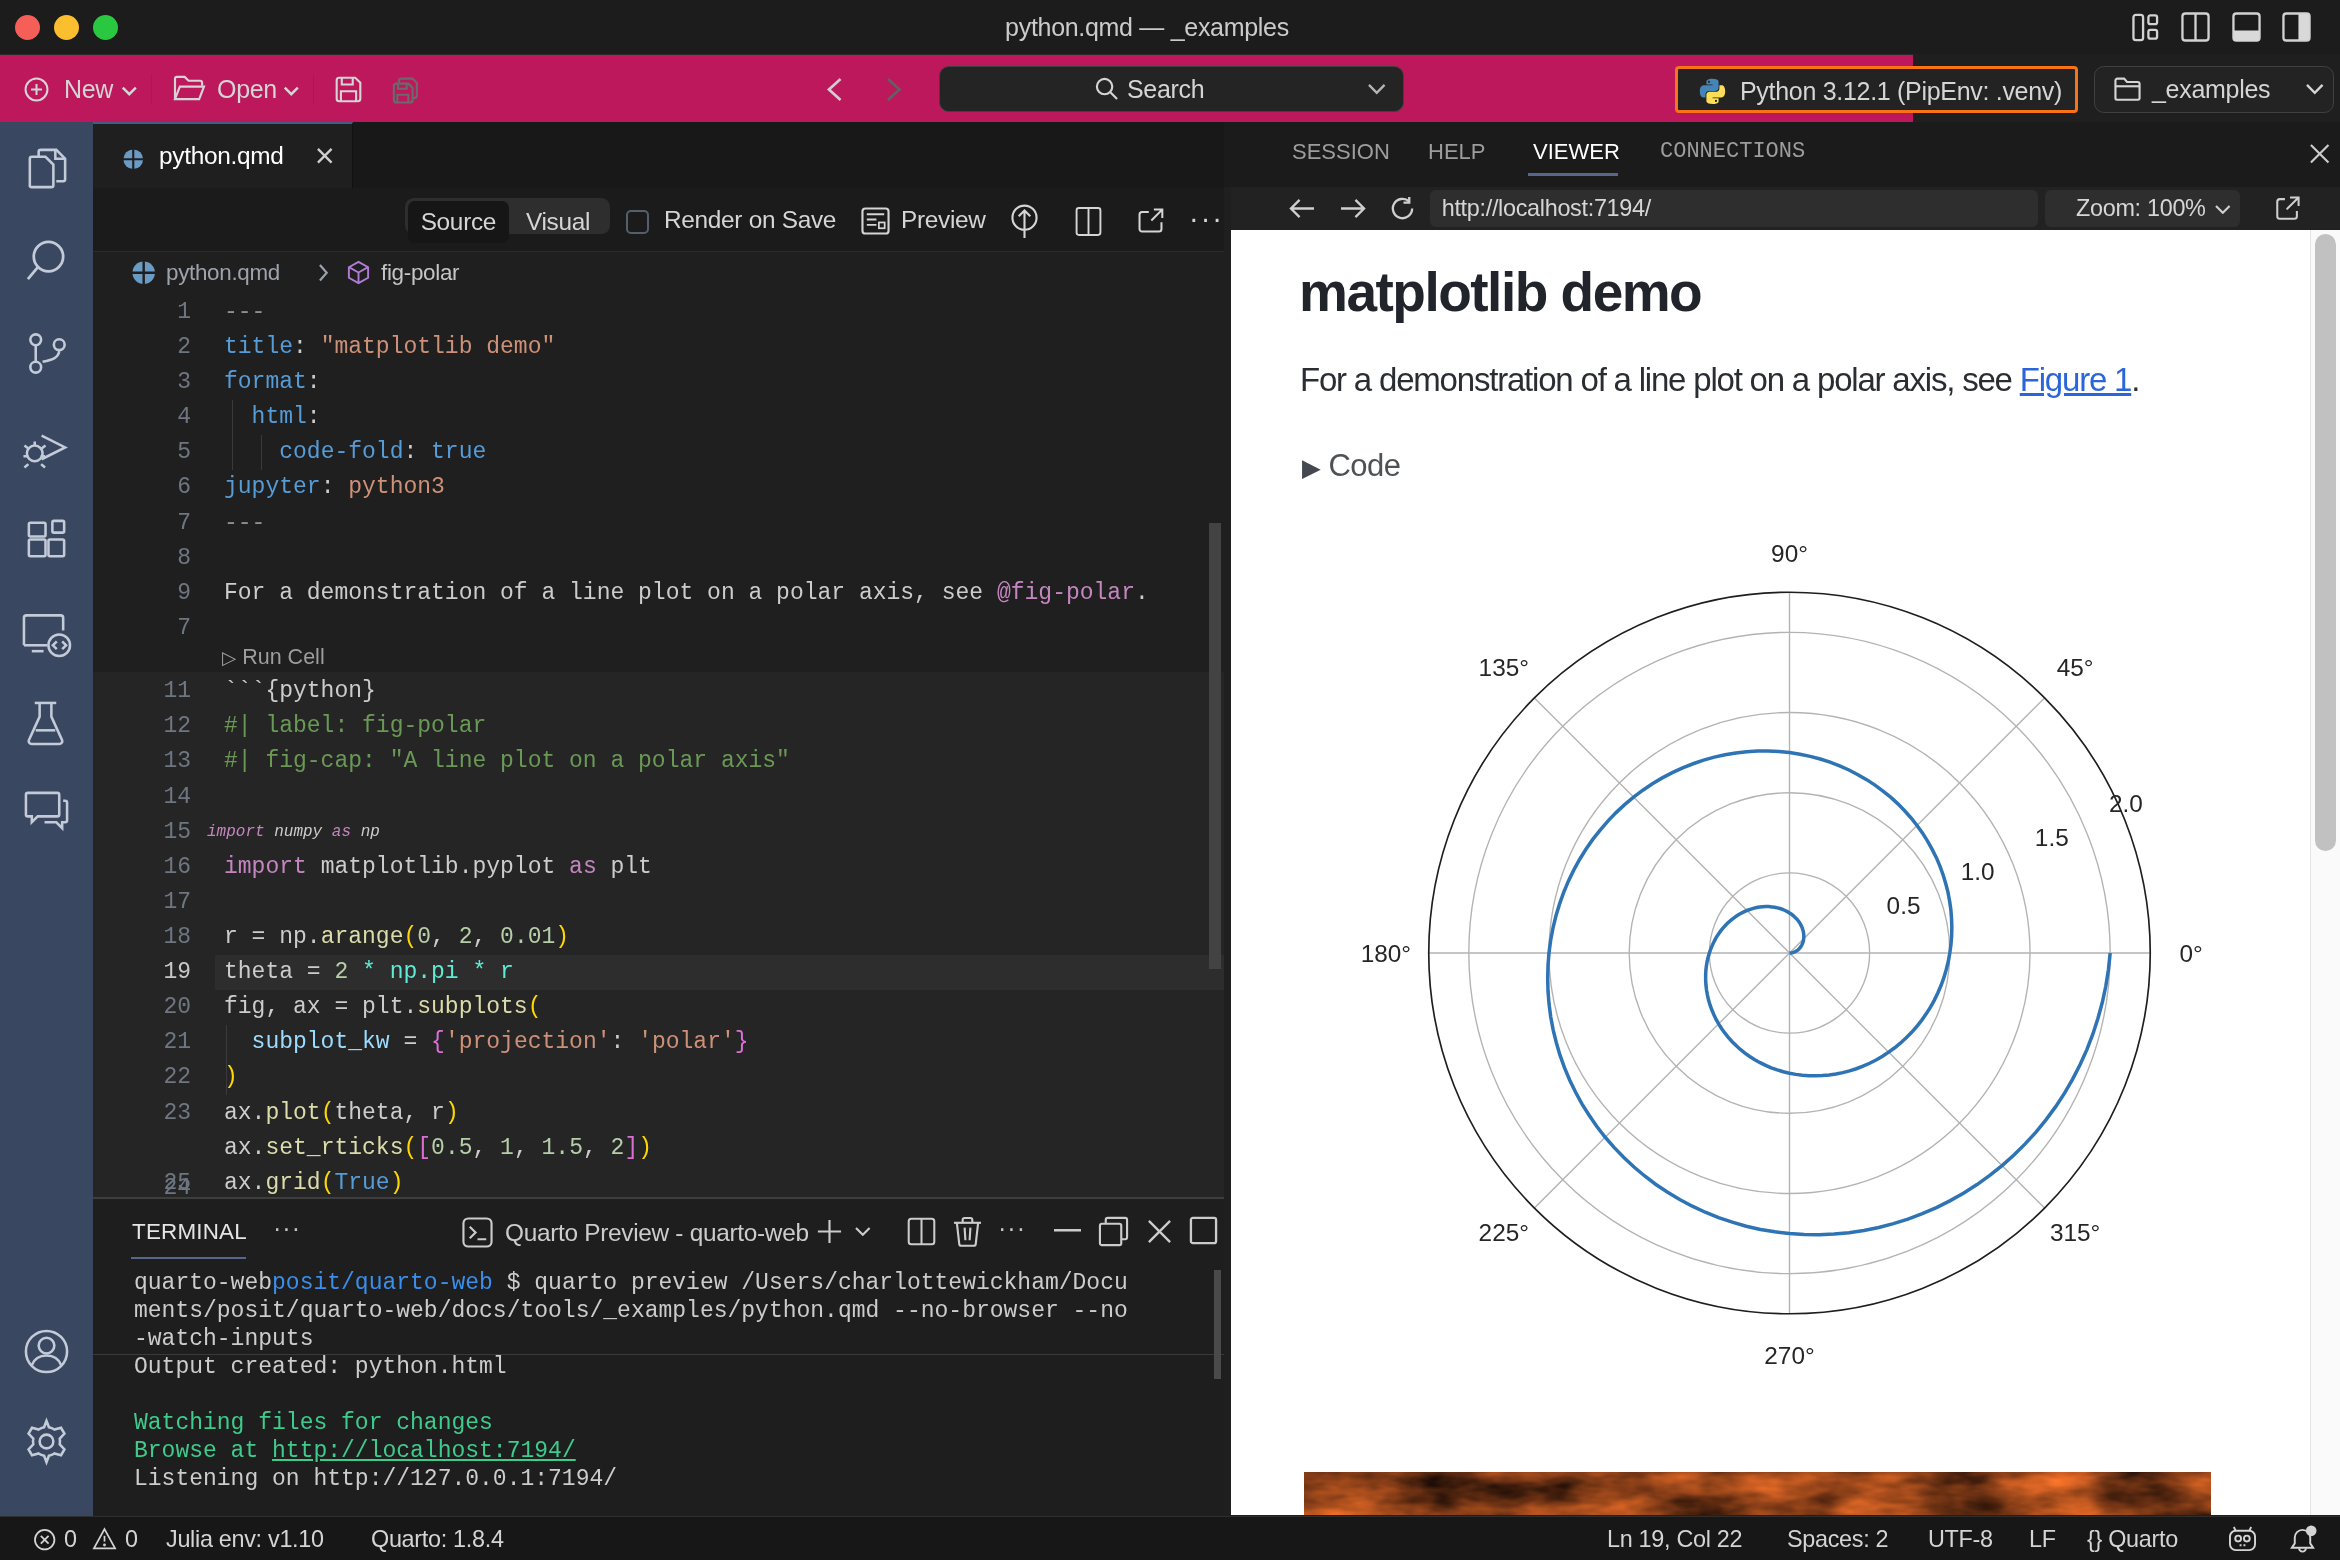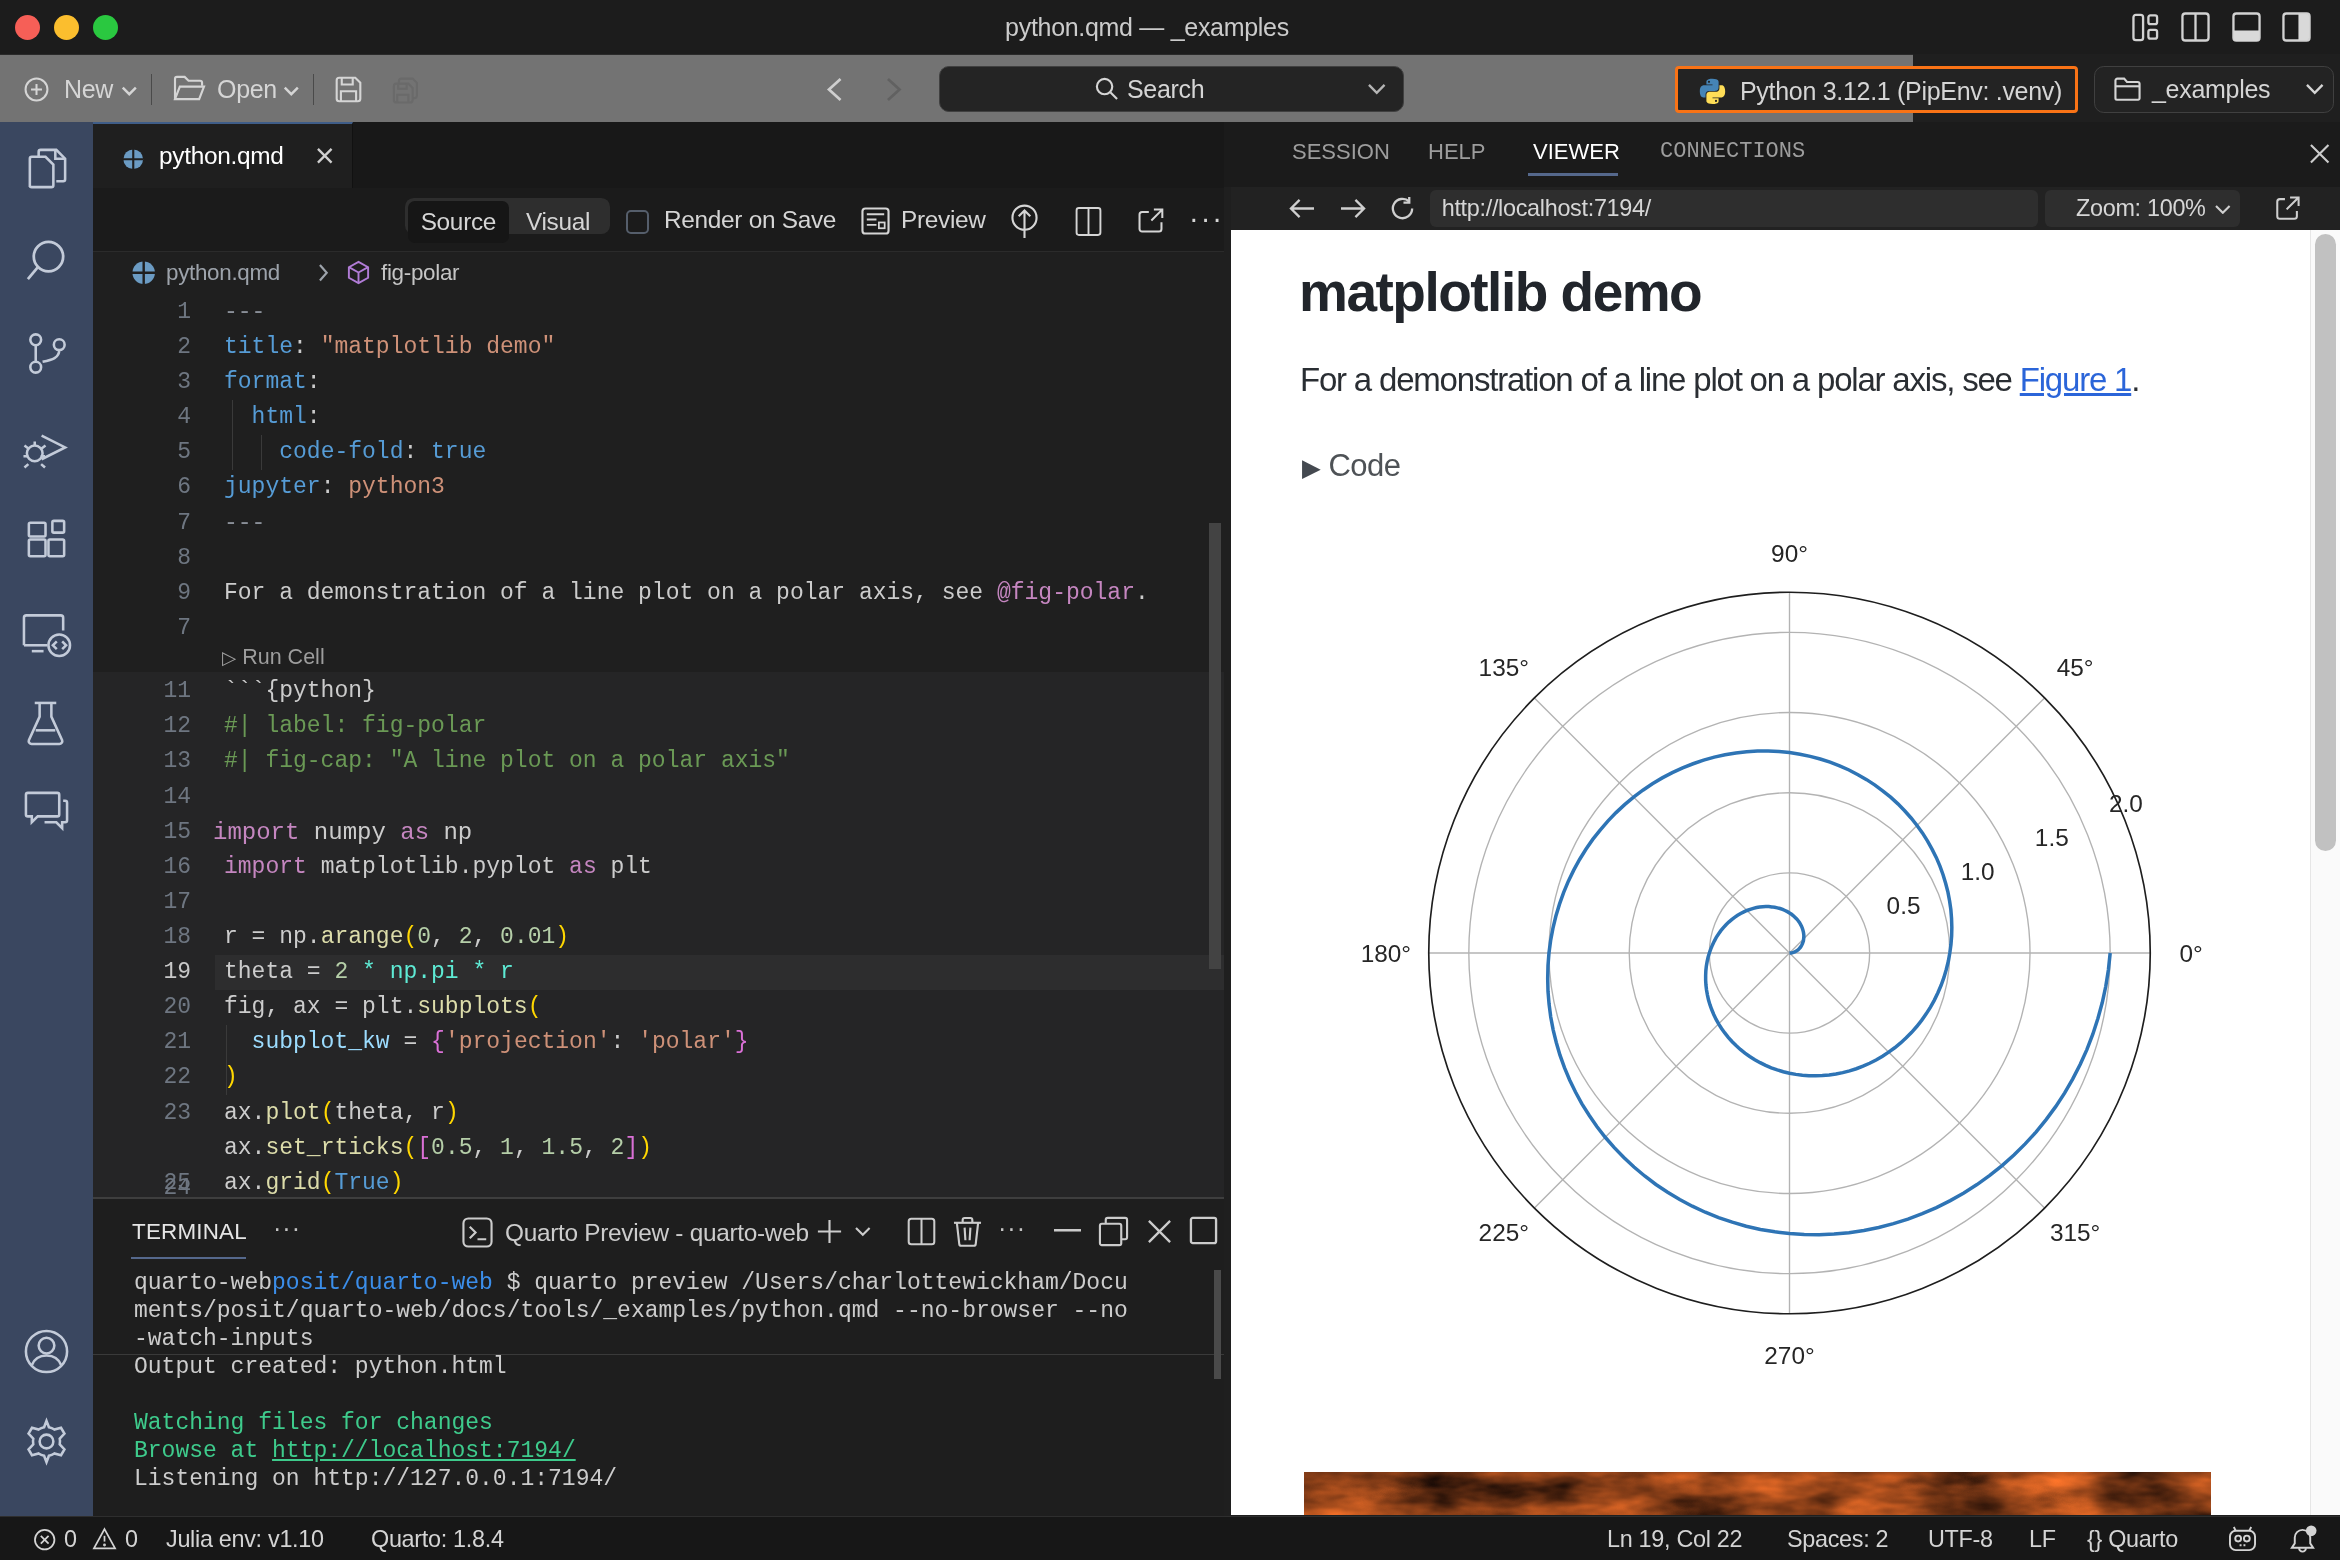--- a/index.html
+++ b/index.html
@@ -31,21 +31,21 @@
     <svg class="abs" style="left:2232px;top:11.7px;" width="29" height="30" viewBox="0 0 30 31">
         <rect x="1.5" y="1.5" width="27" height="28" rx="3" fill="none" stroke="#d2d2d2" stroke-width="2.4"></rect>
         <path d="M2 19 h26 v8 a3 3 0 0 1 -3 3 h-20 a3 3 0 0 1 -3 -3 z" fill="#d9d9d9"></path>
       </svg>
     <svg class="abs" style="left:2282px;top:11.7px;" width="29" height="30" viewBox="0 0 30 31">
         <rect x="1.5" y="1.5" width="27" height="28" rx="3" fill="none" stroke="#d2d2d2" stroke-width="2.4"></rect>
         <path d="M17 2 h8 a3 3 0 0 1 3 3 v21 a3 3 0 0 1 -3 3 h-8 z" fill="#d9d9d9"></path>
       </svg>
   </div>
 
-  <div class="abs" id="toolbar" style="left:0;top:54px;width:1913px;height:68px;background:#737373;border-top:1px solid #2a2a2a;color:#d5d5d5;font-size:25px;letter-spacing:-0.3px;">
+  <div class="abs" id="toolbar" style="left:0;top:54px;width:1913px;height:68px;background:#be185d;border-top:1px solid #2a2a2a;color:#d5d5d5;font-size:25px;letter-spacing:-0.3px;">
     <svg class="abs" style="left:24.4px;top:22.4px;" width="25" height="25" viewBox="0 0 32 32" fill="none" stroke="#d5d5d5" stroke-width="2.6">
         <circle cx="16" cy="16" r="14"></circle>
         <line x1="16" y1="9" x2="16" y2="23"></line>
         <line x1="9" y1="16" x2="23" y2="16"></line>
       </svg>
     <div class="abs" style="left:64px;top:0;height:68px;line-height:68px;">New</div>
     <svg class="abs" style="left:121px;top:31px;" width="16.6" height="9.8" viewBox="0 0 20 12">
         <path d="M2 2 L10 10 L18 2" fill="none" stroke="#d5d5d5" stroke-width="3"></path>
       </svg>
     <div class="abs" style="left:151px;top:18.5px;width:1px;height:31px;background:#4a4a4a;"></div>
@@ -259,21 +259,21 @@
     <div class="abs mono" style="left:131px;top:39px;height:35px;line-height:35px;font-size:23px;white-space:pre;"><span style="color:#569cd6">title</span><span style="color:#cccccc">: </span><span style="color:#ce9178">"matplotlib demo"</span></div>
     <div class="abs mono" style="left:131px;top:74px;height:35px;line-height:35px;font-size:23px;white-space:pre;"><span style="color:#569cd6">format</span><span style="color:#cccccc">:</span></div>
     <div class="abs mono" style="left:131px;top:109px;height:35px;line-height:35px;font-size:23px;white-space:pre;"><span style="color:#cccccc">  </span><span style="color:#569cd6">html</span><span style="color:#cccccc">:</span></div>
     <div class="abs mono" style="left:131px;top:144px;height:35px;line-height:35px;font-size:23px;white-space:pre;"><span style="color:#cccccc">    </span><span style="color:#569cd6">code-fold</span><span style="color:#cccccc">: </span><span style="color:#569cd6">true</span></div>
     <div class="abs mono" style="left:131px;top:179px;height:35px;line-height:35px;font-size:23px;white-space:pre;"><span style="color:#569cd6">jupyter</span><span style="color:#cccccc">: </span><span style="color:#ce9178">python3</span></div>
     <div class="abs mono" style="left:131px;top:215px;height:35px;line-height:35px;font-size:23px;white-space:pre;"><span style="color:#8a8f98">---</span></div>
     <div class="abs mono" style="left:131px;top:285px;height:35px;line-height:35px;font-size:23px;white-space:pre;"><span style="color:#cccccc">For a demonstration of a line plot on a polar axis, see </span><span style="color:#c586c0">@fig-polar</span><span style="color:#cccccc">.</span></div>
     <div class="abs mono" style="left:131px;top:383px;height:35px;line-height:35px;font-size:23px;white-space:pre;"><span style="color:#cccccc">```{python}</span></div>
     <div class="abs mono" style="left:131px;top:418px;height:35px;line-height:35px;font-size:23px;white-space:pre;"><span style="color:#6a9955">#| label: fig-polar</span></div>
     <div class="abs mono" style="left:131px;top:453px;height:35px;line-height:35px;font-size:23px;white-space:pre;"><span style="color:#6a9955">#| fig-cap: "A line plot on a polar axis"</span></div>
-    <div class="abs mono" style="left:120px;top:524px;height:35px;line-height:35px;font-size:24px;white-space:pre;"><span style="color:#c586c0">import</span><span style="color:#cccccc"> numpy </span><span style="color:#c586c0">as</span><span style="color:#cccccc"> np</span></div>
+    <div class="abs mono" style="left:114px;top:524px;height:35px;line-height:35px;font-size:16px;white-space:pre;font-style:italic;"><span style="color:#c586c0">import</span><span style="color:#cccccc"> numpy </span><span style="color:#c586c0">as</span><span style="color:#cccccc"> np</span></div>
     <div class="abs mono" style="left:131px;top:559px;height:35px;line-height:35px;font-size:23px;white-space:pre;"><span style="color:#c586c0">import</span><span style="color:#cccccc"> matplotlib.pyplot </span><span style="color:#c586c0">as</span><span style="color:#cccccc"> plt</span></div>
     <div class="abs mono" style="left:131px;top:629px;height:35px;line-height:35px;font-size:23px;white-space:pre;"><span style="color:#cccccc">r = np.</span><span style="color:#dcdcaa">arange</span><span style="color:#ffd700">(</span><span style="color:#b5cea8">0</span><span style="color:#cccccc">, </span><span style="color:#b5cea8">2</span><span style="color:#cccccc">, </span><span style="color:#b5cea8">0.01</span><span style="color:#ffd700">)</span></div>
     <div class="abs mono" style="left:131px;top:664px;height:35px;line-height:35px;font-size:23px;white-space:pre;"><span style="color:#cccccc">theta = </span><span style="color:#b5cea8">2</span><span style="color:#5eead4"> * np.pi * r</span></div>
     <div class="abs mono" style="left:131px;top:699px;height:35px;line-height:35px;font-size:23px;white-space:pre;"><span style="color:#cccccc">fig, ax = plt.</span><span style="color:#dcdcaa">subplots</span><span style="color:#ffd700">(</span></div>
     <div class="abs mono" style="left:131px;top:734px;height:35px;line-height:35px;font-size:23px;white-space:pre;"><span style="color:#cccccc">  </span><span style="color:#9cdcfe">subplot_kw</span><span style="color:#cccccc"> = </span><span style="color:#da70d6">{</span><span style="color:#ce9178">'projection'</span><span style="color:#cccccc">: </span><span style="color:#ce9178">'polar'</span><span style="color:#da70d6">}</span></div>
     <div class="abs mono" style="left:131px;top:769px;height:35px;line-height:35px;font-size:23px;white-space:pre;"><span style="color:#ffd700">)</span></div>
     <div class="abs mono" style="left:131px;top:805px;height:35px;line-height:35px;font-size:23px;white-space:pre;"><span style="color:#cccccc">ax.</span><span style="color:#dcdcaa">plot</span><span style="color:#ffd700">(</span><span style="color:#cccccc">theta, r</span><span style="color:#ffd700">)</span></div>
     <div class="abs mono" style="left:131px;top:840px;height:35px;line-height:35px;font-size:23px;white-space:pre;"><span style="color:#cccccc">ax.</span><span style="color:#dcdcaa">set_rticks</span><span style="color:#ffd700">(</span><span style="color:#da70d6">[</span><span style="color:#b5cea8">0.5</span><span style="color:#cccccc">, </span><span style="color:#b5cea8">1</span><span style="color:#cccccc">, </span><span style="color:#b5cea8">1.5</span><span style="color:#cccccc">, </span><span style="color:#b5cea8">2</span><span style="color:#da70d6">]</span><span style="color:#ffd700">)</span></div>
     <div class="abs mono" style="left:131px;top:875px;height:35px;line-height:35px;font-size:23px;white-space:pre;"><span style="color:#cccccc">ax.</span><span style="color:#dcdcaa">grid</span><span style="color:#ffd700">(</span><span style="color:#569cd6">True</span><span style="color:#ffd700">)</span></div>
     <div class="abs" style="left:129px;top:353px;height:27px;line-height:27px;color:#9d9d9d;font-size:21.5px;"><span style="font-size:18.5px;">▷</span> Run Cell</div>

